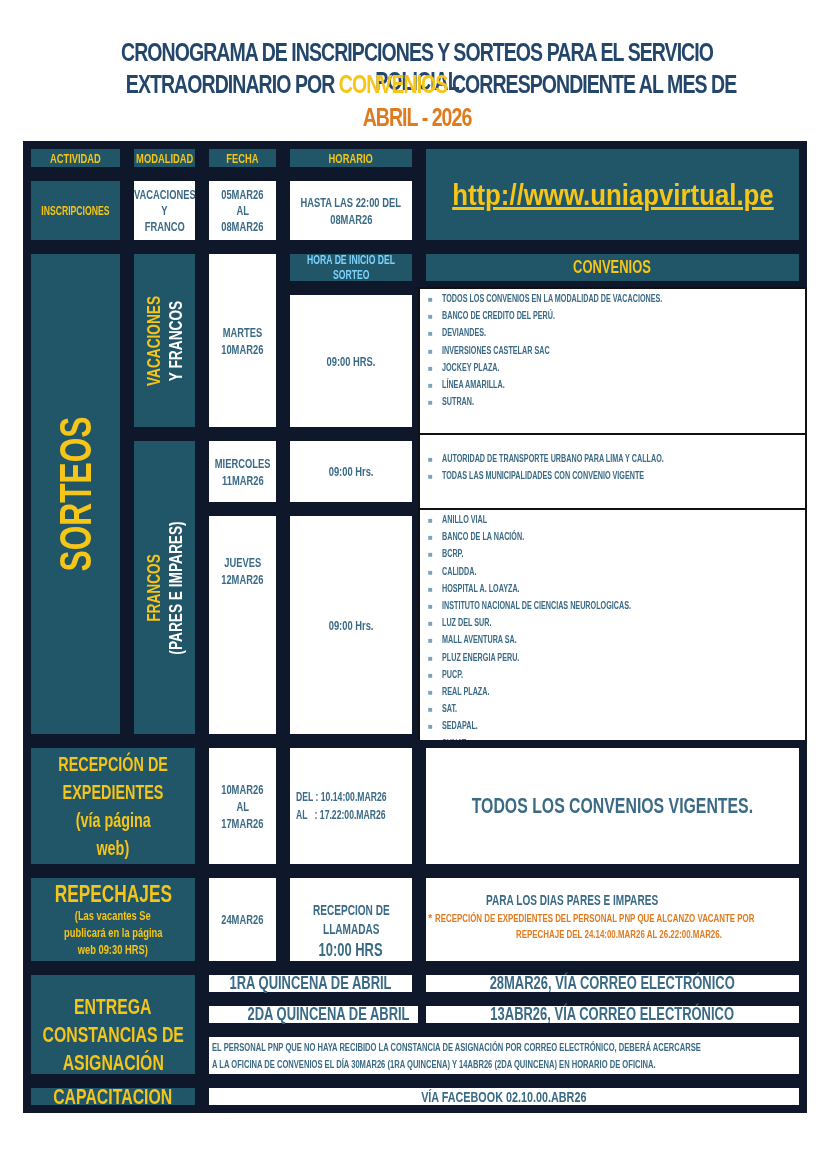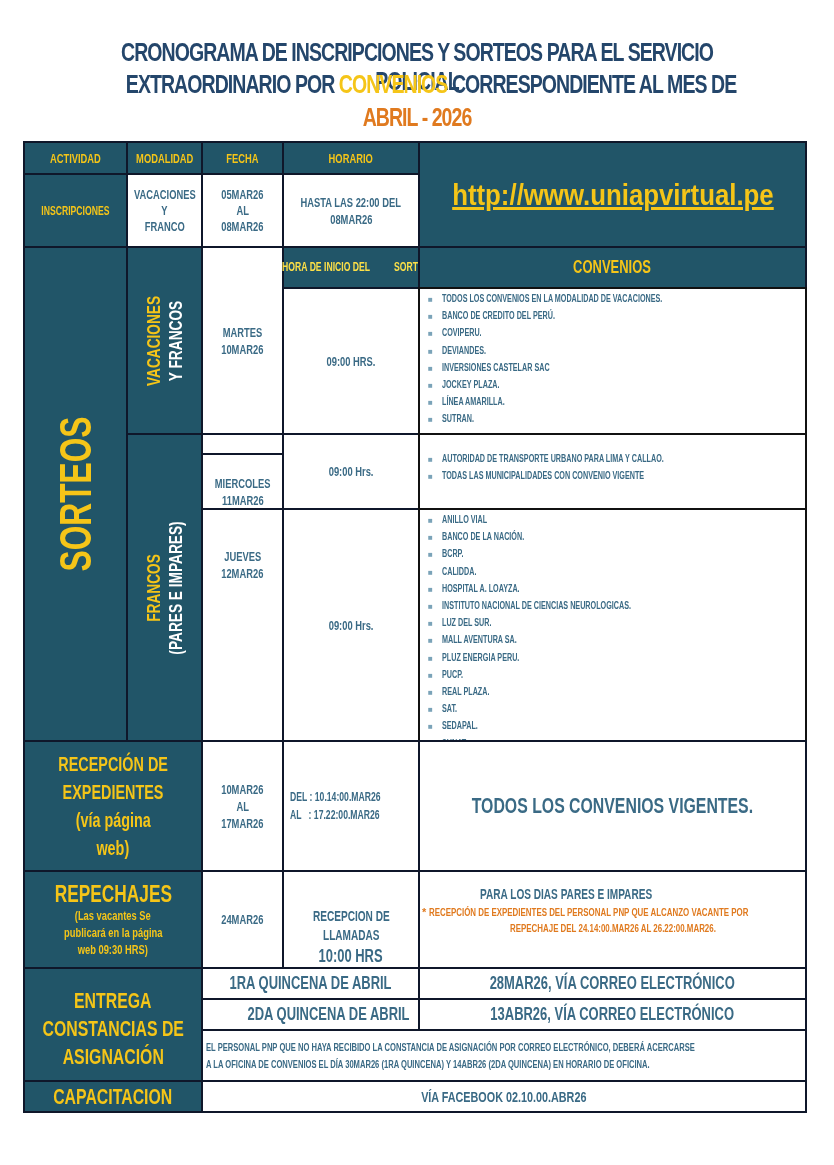--- a/index.html
+++ b/index.html
@@ -3,21 +3,21 @@
 <meta charset="utf-8">
 <style>
   html,body{margin:0;padding:0;background:#ffffff;}
   body{width:834px;height:1165px;position:relative;overflow:hidden;font-family:"Liberation Sans",sans-serif;}
   .title{position:absolute;left:0;width:834px;text-align:center;font-family:"Liberation Sans",sans-serif;font-weight:bold;letter-spacing:-1.2px;transform:scaleX(0.78);transform-origin:center;}
   .t1{top:38px;font-size:25px;color:#24466b;}
   .t2{top:70px;font-size:25px;color:#24466b;padding-left:36px;box-sizing:border-box;}
   .t2 .hl{color:#f5c518;}
   .t3{top:103px;font-size:25px;color:#e07a1f;}
 
-  .cell{position:absolute;box-sizing:border-box;border:2px solid #0f172a;display:flex;align-items:center;justify-content:center;text-align:center;}
+  .cell{position:absolute;box-sizing:border-box;border:8px solid #0f172a;display:flex;align-items:center;justify-content:center;text-align:center;}
   .dark{background:#215568;}
   .light{background:#ffffff;}
   .yel{color:#f5c518;font-weight:bold;}
   .blu{color:#3a6a85;font-weight:bold;}
   .sq{display:inline-block;transform:scaleX(0.72);white-space:nowrap;}
   .hdr{font-size:13px;}
   .list{position:absolute;box-sizing:border-box;border:2px solid #111;background:#fff;padding:2px 0 0 8px;}
   .list ul{margin:0;padding:0;list-style:none;}
   .list li{font-size:10px;line-height:16.2px;color:#3a6a85;font-weight:bold;white-space:nowrap;}
   .list li .b{display:inline-block;width:14px;color:#7aa3b8;font-size:8px;}
@@ -74,52 +74,51 @@
   <div class="vert" style="transform:rotate(-90deg) scaleX(0.72);font-size:19px;line-height:22px;font-weight:bold;">
     <div style="color:#f5c518;">VACACIONES</div>
     <div style="color:#ffffff;">Y FRANCOS</div>
   </div>
 </div>
 <div class="cell light blu" style="left:201px;top:246px;width:83px;height:189px;flex-direction:column;font-size:13px;line-height:17px;">
   <span class="sq">MARTES</span>
     <span class="sq">10MAR26</span>
 </div>
 
-<div class="cell dark" style="left:282px;top:246px;width:138px;height:43px;flex-direction:row;font-size:12px;line-height:15px;color:#fde047;font-weight:bold;">
+<div class="cell dark" style="left:282px;top:246px;width:138px;height:43px;flex-direction:column;font-size:12px;line-height:15px;color:#7dd3fc;font-weight:bold;">
   <span class="sq">HORA DE INICIO DEL</span>
     <span class="sq">SORTEO</span>
 </div>
 <div class="cell dark yel" style="left:418px;top:246px;width:389px;height:43px;font-size:18px;">
     <span class="sq">CONVENIOS</span>
   </div>
 
 <div class="cell light blu" style="left:282px;top:287px;width:138px;height:148px;font-size:13px;">
     <span class="sq">09:00 HRS.</span>
   </div>
 <div class="list" style="left:418px;top:287px;width:389px;height:148px;">
   <ul>
     <li><span class="b">■</span><span class="tx">TODOS LOS CONVENIOS EN LA MODALIDAD DE VACACIONES.</span></li>
     <li><span class="b">■</span><span class="tx">BANCO DE CREDITO DEL PERÚ.</span></li>
-    <li><span class="b">■</span><span class="tx">COVIPERU.</span></li>
     <li><span class="b">■</span><span class="tx">DEVIANDES.</span></li>
     <li><span class="b">■</span><span class="tx">INVERSIONES CASTELAR SAC</span></li>
     <li><span class="b">■</span><span class="tx">JOCKEY PLAZA.</span></li>
     <li><span class="b">■</span><span class="tx">LÍNEA AMARILLA.</span></li>
     <li><span class="b">■</span><span class="tx">SUTRAN.</span></li>
   </ul>
 </div>
 
 <div class="cell dark" style="left:126px;top:433px;width:77px;height:309px;">
   <div class="vert" style="transform:rotate(-90deg) scaleX(0.72);font-size:19px;line-height:22px;font-weight:bold;">
     <div style="color:#f5c518;">FRANCOS</div>
     <div style="color:#ffffff;">(PARES E IMPARES)</div>
   </div>
 </div>
 
-<div class="cell light blu" style="left:201px;top:433px;width:83px;height:77px;flex-direction:column;font-size:13px;line-height:17px;margin-top:20px;">
+<div class="cell light blu" style="left:201px;top:433px;width:83px;height:77px;flex-direction:column;font-size:13px;line-height:17px;">
   <span class="sq">MIERCOLES</span>
     <span class="sq">11MAR26</span>
 </div>
 <div class="cell light blu" style="left:282px;top:433px;width:138px;height:77px;font-size:13px;">
     <span class="sq">09:00 Hrs.</span>
   </div>
 <div class="list" style="left:418px;top:433px;width:389px;height:77px;padding-top:16px;">
   <ul>
     <li><span class="b">■</span><span class="tx">AUTORIDAD DE TRANSPORTE URBANO PARA LIMA Y CALLAO.</span></li>
     <li><span class="b">■</span><span class="tx">TODAS LAS MUNICIPALIDADES CON CONVENIO VIGENTE</span></li>

